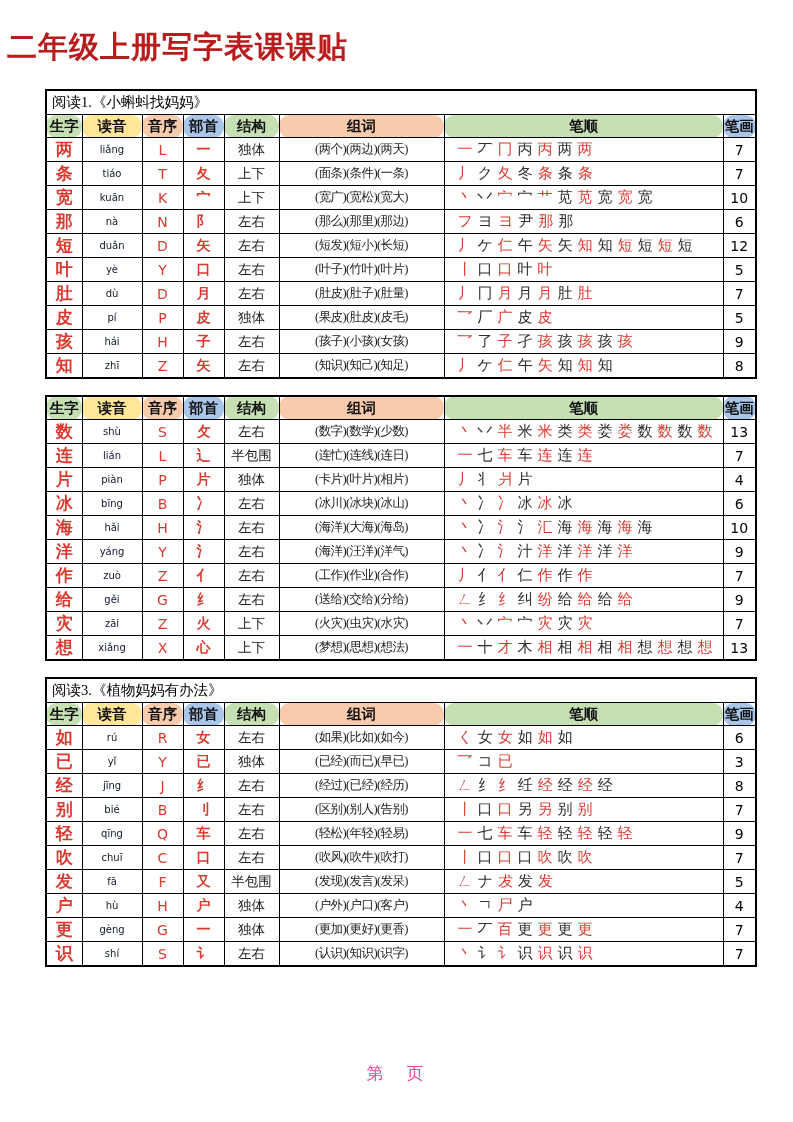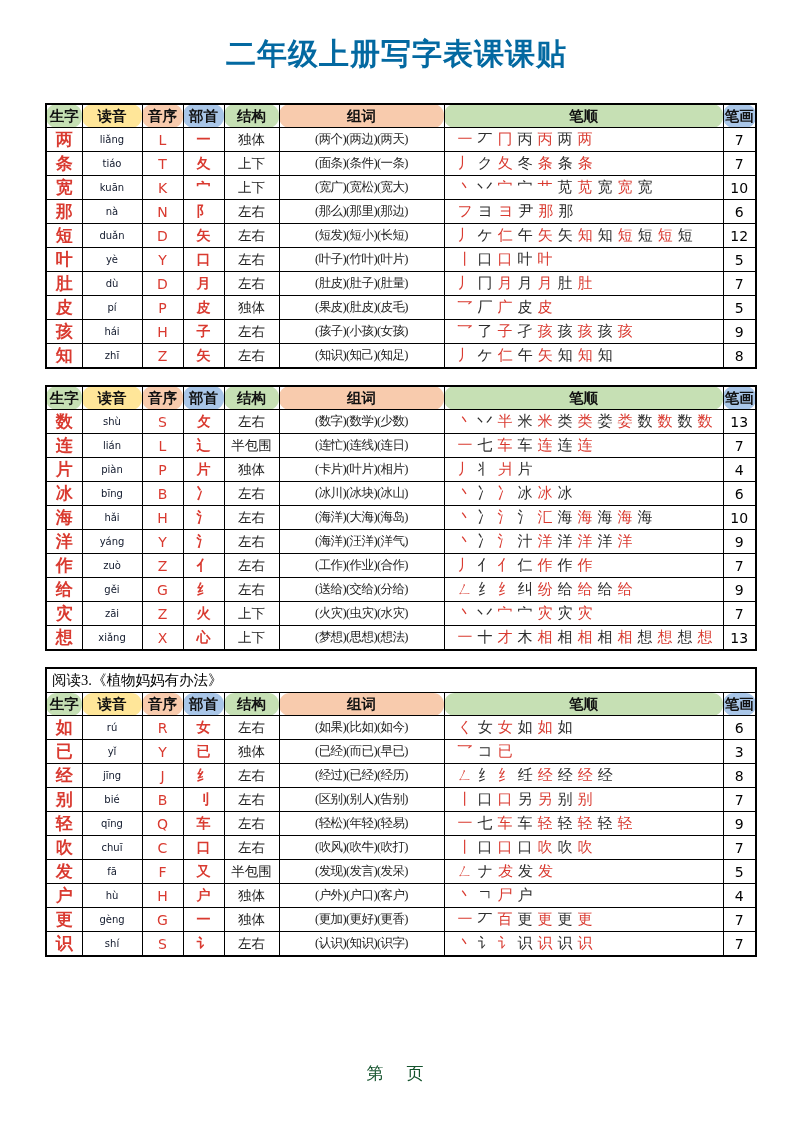--- a/index.html
+++ b/index.html
@@ -3,23 +3,23 @@
 <meta charset="utf-8">
 <style>
   :root { --accent:#d93a30; --ink:#1c1c1c; }
   html,body{margin:0;padding:0;}
   body{
     width:793px;height:1122px;position:relative;background:#ffffff;
     font-family:"Liberation Serif","DejaVu Serif",serif;color:var(--ink);
     overflow:hidden;
   }
   .page-title{
-    margin:14px;padding:20px 0 14px 0;text-align:center;
+    margin:7px;padding:20px 0 14px 0;
     font-family:"Liberation Sans","DejaVu Sans",sans-serif;
-    font-size:30px;font-weight:bold;letter-spacing:1px;color:#0369a1;
+    font-size:30px;font-weight:bold;letter-spacing:1px;color:#b91c1c;
   }
   table{
     border-collapse:collapse;border:2px solid #000;
     margin:0 0 16px 45px;table-layout:fixed;width:710px;
   }
   td,th{border:1px solid #000;text-align:center;padding:0;overflow:hidden;white-space:nowrap;}
   .title-row td{
     text-align:left;padding:2px 0 2px 5px;height:17px;font-size:14.5px;color:#000;
   }
   .header-row th{height:22px;font-size:14.5px;font-weight:600;color:#111;border-radius:11px;}
@@ -30,29 +30,156 @@
   .radical{font-size:14px;font-weight:600;color:var(--accent);}
   .structure{font-size:13.5px;}
   .words{font-size:12.5px;letter-spacing:-0.6px;margin-top:48px;}
   .strokes{text-align:left;padding-left:13px;font-size:15px;}
   .step{margin-right:5px;}
   .s-red{color:var(--accent);}
   .s-dark{color:#2e2e2e;}
   .count{font-family:"DejaVu Sans","Liberation Sans",sans-serif;font-size:14px;color:#000;}
   .page-footer{
     position:absolute;top:1062px;left:0;width:793px;text-align:center;
-    font-size:17px;letter-spacing:3px;color:#14532d;
+    font-size:17px;letter-spacing:3px;color:#ec4899;
   }
 </style>
 </head>
 <body>
 
 <h1 class="page-title">二年级上册写字表课课贴</h1>
 
 <div id="tables">
+    <table>
+      <colgroup>
+        <col style="width: 36px;">
+        <col style="width: 60px;">
+        <col style="width: 41px;">
+        <col style="width: 41px;">
+        <col style="width: 55px;">
+        <col style="width: 165px;">
+        <col style="width: 279px;">
+        <col style="width: 33px;">
+      </colgroup>
+      <tbody>
+        <tr class="title-row">
+          <td colspan="8">阅读1.《小蝌蚪找妈妈》</td>
+        </tr>
+        <tr class="header-row">
+          <th style="background: rgb(198, 224, 180);">生字</th>
+          <th style="background: rgb(255, 230, 153);">读音</th>
+          <th style="background: rgb(248, 203, 173);">音序</th>
+          <th style="background: rgb(169, 198, 232);">部首</th>
+          <th style="background: rgb(198, 224, 180);">结构</th>
+          <th style="background: rgb(248, 203, 173);">组词</th>
+          <th style="background: rgb(198, 224, 180);">笔顺</th>
+          <th style="background: rgb(169, 198, 232);">笔画</th>
+        </tr>
+        <tr class="data-row">
+          <td class="char">两</td>
+          <td class="pinyin">liǎng</td>
+          <td class="initial">L</td>
+          <td class="radical">一</td>
+          <td class="structure">独体</td>
+          <td class="words">(两个)(两边)(两天)</td>
+          <td class="strokes"><span class="step s-red">一</span><span class="step s-dark">丆</span><span class="step s-red">冂</span><span class="step s-dark">丙</span><span class="step s-red">丙</span><span class="step s-dark">两</span><span class="step s-red">两</span></td>
+          <td class="count">7</td>
+        </tr>
+        <tr class="data-row">
+          <td class="char">条</td>
+          <td class="pinyin">tiáo</td>
+          <td class="initial">T</td>
+          <td class="radical">夂</td>
+          <td class="structure">上下</td>
+          <td class="words">(面条)(条件)(一条)</td>
+          <td class="strokes"><span class="step s-red">丿</span><span class="step s-dark">ク</span><span class="step s-red">夂</span><span class="step s-dark">冬</span><span class="step s-red">条</span><span class="step s-dark">条</span><span class="step s-red">条</span></td>
+          <td class="count">7</td>
+        </tr>
+        <tr class="data-row">
+          <td class="char">宽</td>
+          <td class="pinyin">kuān</td>
+          <td class="initial">K</td>
+          <td class="radical">宀</td>
+          <td class="structure">上下</td>
+          <td class="words">(宽广)(宽松)(宽大)</td>
+          <td class="strokes"><span class="step s-red">丶</span><span class="step s-dark">丷</span><span class="step s-red">宀</span><span class="step s-dark">宀</span><span class="step s-red">艹</span><span class="step s-dark">苋</span><span class="step s-red">苋</span><span class="step s-dark">宽</span><span class="step s-red">宽</span><span class="step s-dark">宽</span></td>
+          <td class="count">10</td>
+        </tr>
+        <tr class="data-row">
+          <td class="char">那</td>
+          <td class="pinyin">nà</td>
+          <td class="initial">N</td>
+          <td class="radical">阝</td>
+          <td class="structure">左右</td>
+          <td class="words">(那么)(那里)(那边)</td>
+          <td class="strokes"><span class="step s-red">フ</span><span class="step s-dark">ヨ</span><span class="step s-red">ヨ</span><span class="step s-dark">尹</span><span class="step s-red">那</span><span class="step s-dark">那</span></td>
+          <td class="count">6</td>
+        </tr>
+        <tr class="data-row">
+          <td class="char">短</td>
+          <td class="pinyin">duǎn</td>
+          <td class="initial">D</td>
+          <td class="radical">矢</td>
+          <td class="structure">左右</td>
+          <td class="words">(短发)(短小)(长短)</td>
+          <td class="strokes"><span class="step s-red">丿</span><span class="step s-dark">ケ</span><span class="step s-red">仁</span><span class="step s-dark">午</span><span class="step s-red">矢</span><span class="step s-dark">矢</span><span class="step s-red">知</span><span class="step s-dark">知</span><span class="step s-red">短</span><span class="step s-dark">短</span><span class="step s-red">短</span><span class="step s-dark">短</span></td>
+          <td class="count">12</td>
+        </tr>
+        <tr class="data-row">
+          <td class="char">叶</td>
+          <td class="pinyin">yè</td>
+          <td class="initial">Y</td>
+          <td class="radical">口</td>
+          <td class="structure">左右</td>
+          <td class="words">(叶子)(竹叶)(叶片)</td>
+          <td class="strokes"><span class="step s-red">丨</span><span class="step s-dark">口</span><span class="step s-red">口</span><span class="step s-dark">叶</span><span class="step s-red">叶</span></td>
+          <td class="count">5</td>
+        </tr>
+        <tr class="data-row">
+          <td class="char">肚</td>
+          <td class="pinyin">dù</td>
+          <td class="initial">D</td>
+          <td class="radical">月</td>
+          <td class="structure">左右</td>
+          <td class="words">(肚皮)(肚子)(肚量)</td>
+          <td class="strokes"><span class="step s-red">丿</span><span class="step s-dark">冂</span><span class="step s-red">月</span><span class="step s-dark">月</span><span class="step s-red">月</span><span class="step s-dark">肚</span><span class="step s-red">肚</span></td>
+          <td class="count">7</td>
+        </tr>
+        <tr class="data-row">
+          <td class="char">皮</td>
+          <td class="pinyin">pí</td>
+          <td class="initial">P</td>
+          <td class="radical">皮</td>
+          <td class="structure">独体</td>
+          <td class="words">(果皮)(肚皮)(皮毛)</td>
+          <td class="strokes"><span class="step s-red">乛</span><span class="step s-dark">厂</span><span class="step s-red">广</span><span class="step s-dark">皮</span><span class="step s-red">皮</span></td>
+          <td class="count">5</td>
+        </tr>
+        <tr class="data-row">
+          <td class="char">孩</td>
+          <td class="pinyin">hái</td>
+          <td class="initial">H</td>
+          <td class="radical">子</td>
+          <td class="structure">左右</td>
+          <td class="words">(孩子)(小孩)(女孩)</td>
+          <td class="strokes"><span class="step s-red">乛</span><span class="step s-dark">了</span><span class="step s-red">子</span><span class="step s-dark">孑</span><span class="step s-red">孩</span><span class="step s-dark">孩</span><span class="step s-red">孩</span><span class="step s-dark">孩</span><span class="step s-red">孩</span></td>
+          <td class="count">9</td>
+        </tr>
+        <tr class="data-row">
+          <td class="char">知</td>
+          <td class="pinyin">zhī</td>
+          <td class="initial">Z</td>
+          <td class="radical">矢</td>
+          <td class="structure">左右</td>
+          <td class="words">(知识)(知己)(知足)</td>
+          <td class="strokes"><span class="step s-red">丿</span><span class="step s-dark">ケ</span><span class="step s-red">仁</span><span class="step s-dark">午</span><span class="step s-red">矢</span><span class="step s-dark">知</span><span class="step s-red">知</span><span class="step s-dark">知</span></td>
+          <td class="count">8</td>
+        </tr>
+      </tbody>
+    </table>
     <table>
       <colgroup>
         <col style="width: 36px;">
         <col style="width: 60px;">
         <col style="width: 41px;">
         <col style="width: 41px;">
         <col style="width: 55px;">
         <col style="width: 165px;">
         <col style="width: 279px;">
         <col style="width: 33px;">
@@ -62,271 +189,147 @@
           <th style="background: rgb(198, 224, 180);">生字</th>
           <th style="background: rgb(255, 230, 153);">读音</th>
           <th style="background: rgb(248, 203, 173);">音序</th>
           <th style="background: rgb(169, 198, 232);">部首</th>
           <th style="background: rgb(198, 224, 180);">结构</th>
           <th style="background: rgb(248, 203, 173);">组词</th>
           <th style="background: rgb(198, 224, 180);">笔顺</th>
           <th style="background: rgb(169, 198, 232);">笔画</th>
         </tr>
         <tr class="data-row">
-          <td class="char">两</td>
-          <td class="pinyin">liǎng</td>
+          <td class="char">数</td>
+          <td class="pinyin">shù</td>
+          <td class="initial">S</td>
+          <td class="radical">攵</td>
+          <td class="structure">左右</td>
+          <td class="words">(数字)(数学)(少数)</td>
+          <td class="strokes"><span class="step s-red">丶</span><span class="step s-dark">丷</span><span class="step s-red">半</span><span class="step s-dark">米</span><span class="step s-red">米</span><span class="step s-dark">类</span><span class="step s-red">类</span><span class="step s-dark">娄</span><span class="step s-red">娄</span><span class="step s-dark">数</span><span class="step s-red">数</span><span class="step s-dark">数</span><span class="step s-red">数</span></td>
+          <td class="count">13</td>
+        </tr>
+        <tr class="data-row">
+          <td class="char">连</td>
+          <td class="pinyin">lián</td>
           <td class="initial">L</td>
-          <td class="radical">一</td>
-          <td class="structure">独体</td>
-          <td class="words">(两个)(两边)(两天)</td>
-          <td class="strokes"><span class="step s-red">一</span><span class="step s-dark">丆</span><span class="step s-red">冂</span><span class="step s-dark">丙</span><span class="step s-red">丙</span><span class="step s-dark">两</span><span class="step s-red">两</span></td>
-          <td class="count">7</td>
-        </tr>
-        <tr class="data-row">
-          <td class="char">条</td>
-          <td class="pinyin">tiáo</td>
-          <td class="initial">T</td>
-          <td class="radical">夂</td>
+          <td class="radical">辶</td>
+          <td class="structure">半包围</td>
+          <td class="words">(连忙)(连线)(连日)</td>
+          <td class="strokes"><span class="step s-red">一</span><span class="step s-dark">七</span><span class="step s-red">车</span><span class="step s-dark">车</span><span class="step s-red">连</span><span class="step s-dark">连</span><span class="step s-red">连</span></td>
+          <td class="count">7</td>
+        </tr>
+        <tr class="data-row">
+          <td class="char">片</td>
+          <td class="pinyin">piàn</td>
+          <td class="initial">P</td>
+          <td class="radical">片</td>
+          <td class="structure">独体</td>
+          <td class="words">(卡片)(叶片)(相片)</td>
+          <td class="strokes"><span class="step s-red">丿</span><span class="step s-dark">丬</span><span class="step s-red">爿</span><span class="step s-dark">片</span></td>
+          <td class="count">4</td>
+        </tr>
+        <tr class="data-row">
+          <td class="char">冰</td>
+          <td class="pinyin">bīng</td>
+          <td class="initial">B</td>
+          <td class="radical">冫</td>
+          <td class="structure">左右</td>
+          <td class="words">(冰川)(冰块)(冰山)</td>
+          <td class="strokes"><span class="step s-red">丶</span><span class="step s-dark">冫</span><span class="step s-red">冫</span><span class="step s-dark">冰</span><span class="step s-red">冰</span><span class="step s-dark">冰</span></td>
+          <td class="count">6</td>
+        </tr>
+        <tr class="data-row">
+          <td class="char">海</td>
+          <td class="pinyin">hǎi</td>
+          <td class="initial">H</td>
+          <td class="radical">氵</td>
+          <td class="structure">左右</td>
+          <td class="words">(海洋)(大海)(海岛)</td>
+          <td class="strokes"><span class="step s-red">丶</span><span class="step s-dark">冫</span><span class="step s-red">氵</span><span class="step s-dark">氵</span><span class="step s-red">汇</span><span class="step s-dark">海</span><span class="step s-red">海</span><span class="step s-dark">海</span><span class="step s-red">海</span><span class="step s-dark">海</span></td>
+          <td class="count">10</td>
+        </tr>
+        <tr class="data-row">
+          <td class="char">洋</td>
+          <td class="pinyin">yáng</td>
+          <td class="initial">Y</td>
+          <td class="radical">氵</td>
+          <td class="structure">左右</td>
+          <td class="words">(海洋)(汪洋)(洋气)</td>
+          <td class="strokes"><span class="step s-red">丶</span><span class="step s-dark">冫</span><span class="step s-red">氵</span><span class="step s-dark">汁</span><span class="step s-red">洋</span><span class="step s-dark">洋</span><span class="step s-red">洋</span><span class="step s-dark">洋</span><span class="step s-red">洋</span></td>
+          <td class="count">9</td>
+        </tr>
+        <tr class="data-row">
+          <td class="char">作</td>
+          <td class="pinyin">zuò</td>
+          <td class="initial">Z</td>
+          <td class="radical">亻</td>
+          <td class="structure">左右</td>
+          <td class="words">(工作)(作业)(合作)</td>
+          <td class="strokes"><span class="step s-red">丿</span><span class="step s-dark">亻</span><span class="step s-red">亻</span><span class="step s-dark">仁</span><span class="step s-red">作</span><span class="step s-dark">作</span><span class="step s-red">作</span></td>
+          <td class="count">7</td>
+        </tr>
+        <tr class="data-row">
+          <td class="char">给</td>
+          <td class="pinyin">gěi</td>
+          <td class="initial">G</td>
+          <td class="radical">纟</td>
+          <td class="structure">左右</td>
+          <td class="words">(送给)(交给)(分给)</td>
+          <td class="strokes"><span class="step s-red">ㄥ</span><span class="step s-dark">纟</span><span class="step s-red">纟</span><span class="step s-dark">纠</span><span class="step s-red">纷</span><span class="step s-dark">给</span><span class="step s-red">给</span><span class="step s-dark">给</span><span class="step s-red">给</span></td>
+          <td class="count">9</td>
+        </tr>
+        <tr class="data-row">
+          <td class="char">灾</td>
+          <td class="pinyin">zāi</td>
+          <td class="initial">Z</td>
+          <td class="radical">火</td>
           <td class="structure">上下</td>
-          <td class="words">(面条)(条件)(一条)</td>
-          <td class="strokes"><span class="step s-red">丿</span><span class="step s-dark">ク</span><span class="step s-red">夂</span><span class="step s-dark">冬</span><span class="step s-red">条</span><span class="step s-dark">条</span><span class="step s-red">条</span></td>
-          <td class="count">7</td>
-        </tr>
-        <tr class="data-row">
-          <td class="char">宽</td>
-          <td class="pinyin">kuān</td>
-          <td class="initial">K</td>
-          <td class="radical">宀</td>
+          <td class="words">(火灾)(虫灾)(水灾)</td>
+          <td class="strokes"><span class="step s-red">丶</span><span class="step s-dark">丷</span><span class="step s-red">宀</span><span class="step s-dark">宀</span><span class="step s-red">灾</span><span class="step s-dark">灾</span><span class="step s-red">灾</span></td>
+          <td class="count">7</td>
+        </tr>
+        <tr class="data-row">
+          <td class="char">想</td>
+          <td class="pinyin">xiǎng</td>
+          <td class="initial">X</td>
+          <td class="radical">心</td>
           <td class="structure">上下</td>
-          <td class="words">(宽广)(宽松)(宽大)</td>
-          <td class="strokes"><span class="step s-red">丶</span><span class="step s-dark">丷</span><span class="step s-red">宀</span><span class="step s-dark">宀</span><span class="step s-red">艹</span><span class="step s-dark">苋</span><span class="step s-red">苋</span><span class="step s-dark">宽</span><span class="step s-red">宽</span><span class="step s-dark">宽</span></td>
-          <td class="count">10</td>
-        </tr>
-        <tr class="data-row">
-          <td class="char">那</td>
-          <td class="pinyin">nà</td>
-          <td class="initial">N</td>
-          <td class="radical">阝</td>
-          <td class="structure">左右</td>
-          <td class="words">(那么)(那里)(那边)</td>
-          <td class="strokes"><span class="step s-red">フ</span><span class="step s-dark">ヨ</span><span class="step s-red">ヨ</span><span class="step s-dark">尹</span><span class="step s-red">那</span><span class="step s-dark">那</span></td>
-          <td class="count">6</td>
-        </tr>
-        <tr class="data-row">
-          <td class="char">短</td>
-          <td class="pinyin">duǎn</td>
-          <td class="initial">D</td>
-          <td class="radical">矢</td>
-          <td class="structure">左右</td>
-          <td class="words">(短发)(短小)(长短)</td>
-          <td class="strokes"><span class="step s-red">丿</span><span class="step s-dark">ケ</span><span class="step s-red">仁</span><span class="step s-dark">午</span><span class="step s-red">矢</span><span class="step s-dark">矢</span><span class="step s-red">知</span><span class="step s-dark">知</span><span class="step s-red">短</span><span class="step s-dark">短</span><span class="step s-red">短</span><span class="step s-dark">短</span></td>
-          <td class="count">12</td>
-        </tr>
-        <tr class="data-row">
-          <td class="char">叶</td>
-          <td class="pinyin">yè</td>
-          <td class="initial">Y</td>
-          <td class="radical">口</td>
-          <td class="structure">左右</td>
-          <td class="words">(叶子)(竹叶)(叶片)</td>
-          <td class="strokes"><span class="step s-red">丨</span><span class="step s-dark">口</span><span class="step s-red">口</span><span class="step s-dark">叶</span><span class="step s-red">叶</span></td>
-          <td class="count">5</td>
-        </tr>
-        <tr class="data-row">
-          <td class="char">肚</td>
-          <td class="pinyin">dù</td>
-          <td class="initial">D</td>
-          <td class="radical">月</td>
-          <td class="structure">左右</td>
-          <td class="words">(肚皮)(肚子)(肚量)</td>
-          <td class="strokes"><span class="step s-red">丿</span><span class="step s-dark">冂</span><span class="step s-red">月</span><span class="step s-dark">月</span><span class="step s-red">月</span><span class="step s-dark">肚</span><span class="step s-red">肚</span></td>
-          <td class="count">7</td>
-        </tr>
-        <tr class="data-row">
-          <td class="char">皮</td>
-          <td class="pinyin">pí</td>
-          <td class="initial">P</td>
-          <td class="radical">皮</td>
-          <td class="structure">独体</td>
-          <td class="words">(果皮)(肚皮)(皮毛)</td>
-          <td class="strokes"><span class="step s-red">乛</span><span class="step s-dark">厂</span><span class="step s-red">广</span><span class="step s-dark">皮</span><span class="step s-red">皮</span></td>
-          <td class="count">5</td>
-        </tr>
-        <tr class="data-row">
-          <td class="char">孩</td>
-          <td class="pinyin">hái</td>
-          <td class="initial">H</td>
-          <td class="radical">子</td>
-          <td class="structure">左右</td>
-          <td class="words">(孩子)(小孩)(女孩)</td>
-          <td class="strokes"><span class="step s-red">乛</span><span class="step s-dark">了</span><span class="step s-red">子</span><span class="step s-dark">孑</span><span class="step s-red">孩</span><span class="step s-dark">孩</span><span class="step s-red">孩</span><span class="step s-dark">孩</span><span class="step s-red">孩</span></td>
-          <td class="count">9</td>
-        </tr>
-        <tr class="data-row">
-          <td class="char">知</td>
-          <td class="pinyin">zhī</td>
-          <td class="initial">Z</td>
-          <td class="radical">矢</td>
-          <td class="structure">左右</td>
-          <td class="words">(知识)(知己)(知足)</td>
-          <td class="strokes"><span class="step s-red">丿</span><span class="step s-dark">ケ</span><span class="step s-red">仁</span><span class="step s-dark">午</span><span class="step s-red">矢</span><span class="step s-dark">知</span><span class="step s-red">知</span><span class="step s-dark">知</span></td>
-          <td class="count">8</td>
+          <td class="words">(梦想)(思想)(想法)</td>
+          <td class="strokes"><span class="step s-red">一</span><span class="step s-dark">十</span><span class="step s-red">才</span><span class="step s-dark">木</span><span class="step s-red">相</span><span class="step s-dark">相</span><span class="step s-red">相</span><span class="step s-dark">相</span><span class="step s-red">相</span><span class="step s-dark">想</span><span class="step s-red">想</span><span class="step s-dark">想</span><span class="step s-red">想</span></td>
+          <td class="count">13</td>
         </tr>
       </tbody>
     </table>
     <table>
       <colgroup>
         <col style="width: 36px;">
         <col style="width: 60px;">
         <col style="width: 41px;">
         <col style="width: 41px;">
         <col style="width: 55px;">
         <col style="width: 165px;">
         <col style="width: 279px;">
         <col style="width: 33px;">
       </colgroup>
       <tbody>
+        <tr class="title-row">
+          <td colspan="8">阅读3.《植物妈妈有办法》</td>
+        </tr>
         <tr class="header-row">
           <th style="background: rgb(198, 224, 180);">生字</th>
           <th style="background: rgb(255, 230, 153);">读音</th>
           <th style="background: rgb(248, 203, 173);">音序</th>
           <th style="background: rgb(169, 198, 232);">部首</th>
           <th style="background: rgb(198, 224, 180);">结构</th>
           <th style="background: rgb(248, 203, 173);">组词</th>
           <th style="background: rgb(198, 224, 180);">笔顺</th>
           <th style="background: rgb(169, 198, 232);">笔画</th>
         </tr>
         <tr class="data-row">
-          <td class="char">数</td>
-          <td class="pinyin">shù</td>
-          <td class="initial">S</td>
-          <td class="radical">攵</td>
-          <td class="structure">左右</td>
-          <td class="words">(数字)(数学)(少数)</td>
-          <td class="strokes"><span class="step s-red">丶</span><span class="step s-dark">丷</span><span class="step s-red">半</span><span class="step s-dark">米</span><span class="step s-red">米</span><span class="step s-dark">类</span><span class="step s-red">类</span><span class="step s-dark">娄</span><span class="step s-red">娄</span><span class="step s-dark">数</span><span class="step s-red">数</span><span class="step s-dark">数</span><span class="step s-red">数</span></td>
-          <td class="count">13</td>
-        </tr>
-        <tr class="data-row">
-          <td class="char">连</td>
-          <td class="pinyin">lián</td>
-          <td class="initial">L</td>
-          <td class="radical">辶</td>
-          <td class="structure">半包围</td>
-          <td class="words">(连忙)(连线)(连日)</td>
-          <td class="strokes"><span class="step s-red">一</span><span class="step s-dark">七</span><span class="step s-red">车</span><span class="step s-dark">车</span><span class="step s-red">连</span><span class="step s-dark">连</span><span class="step s-red">连</span></td>
-          <td class="count">7</td>
-        </tr>
-        <tr class="data-row">
-          <td class="char">片</td>
-          <td class="pinyin">piàn</td>
-          <td class="initial">P</td>
-          <td class="radical">片</td>
-          <td class="structure">独体</td>
-          <td class="words">(卡片)(叶片)(相片)</td>
-          <td class="strokes"><span class="step s-red">丿</span><span class="step s-dark">丬</span><span class="step s-red">爿</span><span class="step s-dark">片</span></td>
-          <td class="count">4</td>
-        </tr>
-        <tr class="data-row">
-          <td class="char">冰</td>
-          <td class="pinyin">bīng</td>
-          <td class="initial">B</td>
-          <td class="radical">冫</td>
-          <td class="structure">左右</td>
-          <td class="words">(冰川)(冰块)(冰山)</td>
-          <td class="strokes"><span class="step s-red">丶</span><span class="step s-dark">冫</span><span class="step s-red">冫</span><span class="step s-dark">冰</span><span class="step s-red">冰</span><span class="step s-dark">冰</span></td>
-          <td class="count">6</td>
-        </tr>
-        <tr class="data-row">
-          <td class="char">海</td>
-          <td class="pinyin">hǎi</td>
-          <td class="initial">H</td>
-          <td class="radical">氵</td>
-          <td class="structure">左右</td>
-          <td class="words">(海洋)(大海)(海岛)</td>
-          <td class="strokes"><span class="step s-red">丶</span><span class="step s-dark">冫</span><span class="step s-red">氵</span><span class="step s-dark">氵</span><span class="step s-red">汇</span><span class="step s-dark">海</span><span class="step s-red">海</span><span class="step s-dark">海</span><span class="step s-red">海</span><span class="step s-dark">海</span></td>
-          <td class="count">10</td>
-        </tr>
-        <tr class="data-row">
-          <td class="char">洋</td>
-          <td class="pinyin">yáng</td>
-          <td class="initial">Y</td>
-          <td class="radical">氵</td>
-          <td class="structure">左右</td>
-          <td class="words">(海洋)(汪洋)(洋气)</td>
-          <td class="strokes"><span class="step s-red">丶</span><span class="step s-dark">冫</span><span class="step s-red">氵</span><span class="step s-dark">汁</span><span class="step s-red">洋</span><span class="step s-dark">洋</span><span class="step s-red">洋</span><span class="step s-dark">洋</span><span class="step s-red">洋</span></td>
-          <td class="count">9</td>
-        </tr>
-        <tr class="data-row">
-          <td class="char">作</td>
-          <td class="pinyin">zuò</td>
-          <td class="initial">Z</td>
-          <td class="radical">亻</td>
-          <td class="structure">左右</td>
-          <td class="words">(工作)(作业)(合作)</td>
-          <td class="strokes"><span class="step s-red">丿</span><span class="step s-dark">亻</span><span class="step s-red">亻</span><span class="step s-dark">仁</span><span class="step s-red">作</span><span class="step s-dark">作</span><span class="step s-red">作</span></td>
-          <td class="count">7</td>
-        </tr>
-        <tr class="data-row">
-          <td class="char">给</td>
-          <td class="pinyin">gěi</td>
-          <td class="initial">G</td>
-          <td class="radical">纟</td>
-          <td class="structure">左右</td>
-          <td class="words">(送给)(交给)(分给)</td>
-          <td class="strokes"><span class="step s-red">ㄥ</span><span class="step s-dark">纟</span><span class="step s-red">纟</span><span class="step s-dark">纠</span><span class="step s-red">纷</span><span class="step s-dark">给</span><span class="step s-red">给</span><span class="step s-dark">给</span><span class="step s-red">给</span></td>
-          <td class="count">9</td>
-        </tr>
-        <tr class="data-row">
-          <td class="char">灾</td>
-          <td class="pinyin">zāi</td>
-          <td class="initial">Z</td>
-          <td class="radical">火</td>
-          <td class="structure">上下</td>
-          <td class="words">(火灾)(虫灾)(水灾)</td>
-          <td class="strokes"><span class="step s-red">丶</span><span class="step s-dark">丷</span><span class="step s-red">宀</span><span class="step s-dark">宀</span><span class="step s-red">灾</span><span class="step s-dark">灾</span><span class="step s-red">灾</span></td>
-          <td class="count">7</td>
-        </tr>
-        <tr class="data-row">
-          <td class="char">想</td>
-          <td class="pinyin">xiǎng</td>
-          <td class="initial">X</td>
-          <td class="radical">心</td>
-          <td class="structure">上下</td>
-          <td class="words">(梦想)(思想)(想法)</td>
-          <td class="strokes"><span class="step s-red">一</span><span class="step s-dark">十</span><span class="step s-red">才</span><span class="step s-dark">木</span><span class="step s-red">相</span><span class="step s-dark">相</span><span class="step s-red">相</span><span class="step s-dark">相</span><span class="step s-red">相</span><span class="step s-dark">想</span><span class="step s-red">想</span><span class="step s-dark">想</span><span class="step s-red">想</span></td>
-          <td class="count">13</td>
-        </tr>
-      </tbody>
-    </table>
-    <table>
-      <colgroup>
-        <col style="width: 36px;">
-        <col style="width: 60px;">
-        <col style="width: 41px;">
-        <col style="width: 41px;">
-        <col style="width: 55px;">
-        <col style="width: 165px;">
-        <col style="width: 279px;">
-        <col style="width: 33px;">
-      </colgroup>
-      <tbody>
-        <tr class="title-row">
-          <td colspan="8">阅读3.《植物妈妈有办法》</td>
-        </tr>
-        <tr class="header-row">
-          <th style="background: rgb(198, 224, 180);">生字</th>
-          <th style="background: rgb(255, 230, 153);">读音</th>
-          <th style="background: rgb(248, 203, 173);">音序</th>
-          <th style="background: rgb(169, 198, 232);">部首</th>
-          <th style="background: rgb(198, 224, 180);">结构</th>
-          <th style="background: rgb(248, 203, 173);">组词</th>
-          <th style="background: rgb(198, 224, 180);">笔顺</th>
-          <th style="background: rgb(169, 198, 232);">笔画</th>
-        </tr>
-        <tr class="data-row">
           <td class="char">如</td>
           <td class="pinyin">rú</td>
           <td class="initial">R</td>
           <td class="radical">女</td>
           <td class="structure">左右</td>
           <td class="words">(如果)(比如)(如今)</td>
           <td class="strokes"><span class="step s-red">く</span><span class="step s-dark">女</span><span class="step s-red">女</span><span class="step s-dark">如</span><span class="step s-red">如</span><span class="step s-dark">如</span></td>
           <td class="count">6</td>
         </tr>
         <tr class="data-row">

